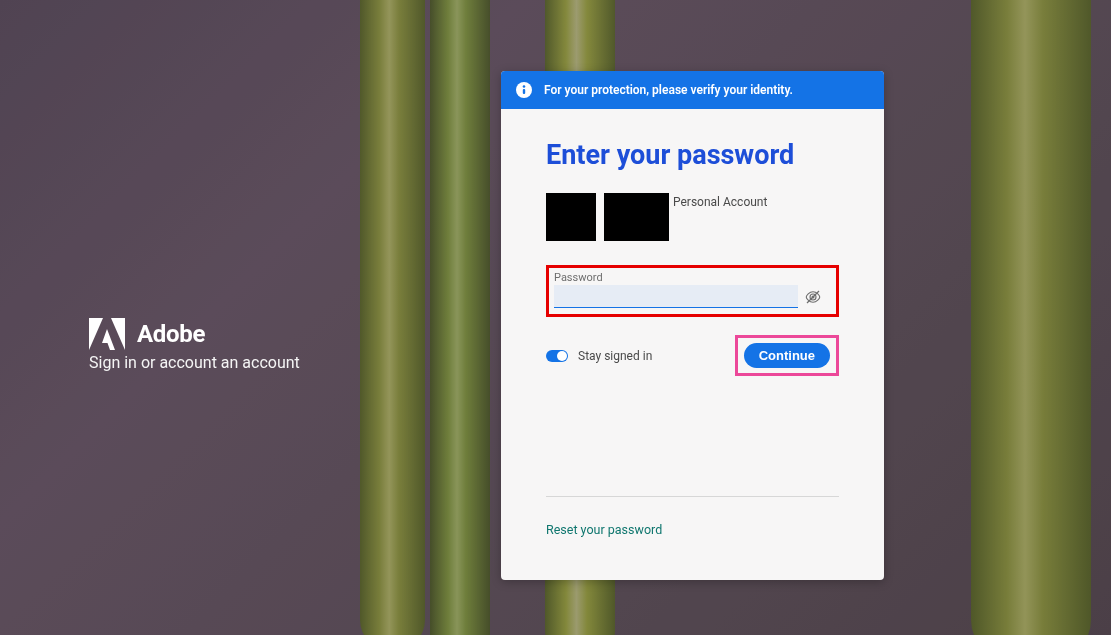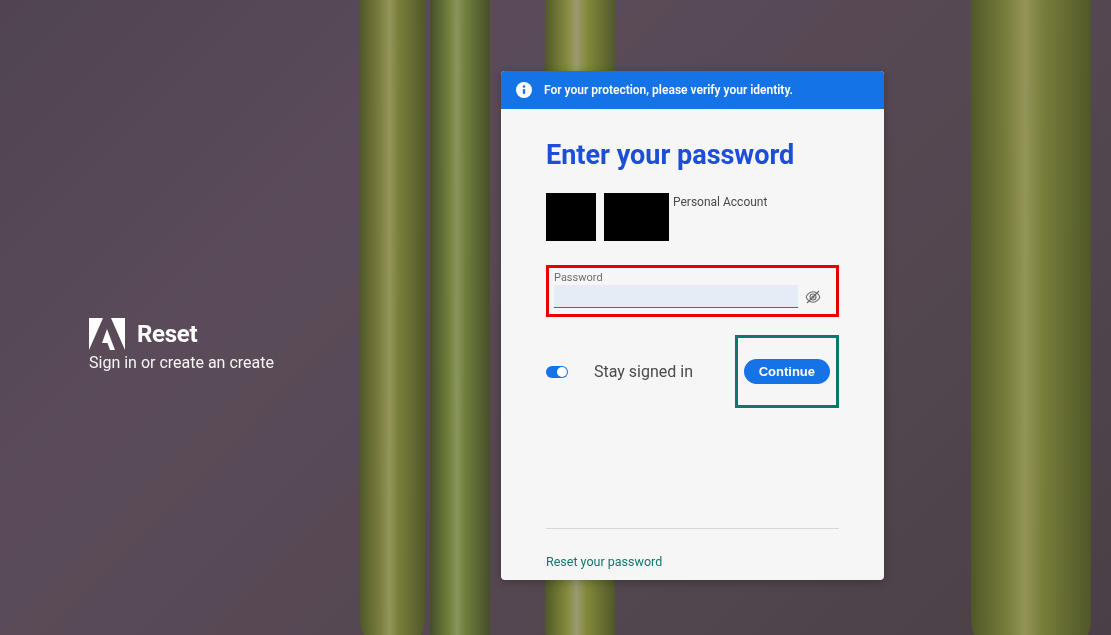--- a/index.html
+++ b/index.html
@@ -226,27 +226,26 @@
     .toggle-knob {
       position: absolute;
       right: 1px;
       top: 1px;
       width: 10px;
       height: 10px;
       background: #fff;
       border-radius: 50%;
     }
     .stay-label {
-      font-size: 16px;
+      font-size: 12px;
       color: #4a4a4a;
-      margin-left: 16px;
     }
     .continue-wrap {
-      border: 3px solid #0f766e;
-      padding: 21px 6px;
+      border: 3px solid #ec4899;
+      padding: 5px 6px;
     }
     .continue-btn {
       background: #1473e6;
       color: #fff;
       border: none;
       border-radius: 14px;
       padding: 5px 15px;
       font-size: 13px;
       font-weight: 600;
       cursor: pointer;
@@ -278,23 +277,23 @@
 </div>
 
 <div class="brand">
   <div class="brand-logo">
     <svg viewBox="0 0 36 32" width="36" height="32">
       <path d="M0 0 L14 0 L0 32 Z" fill="#fff"></path>
       <path d="M22 0 L36 0 L36 32 Z" fill="#fff"></path>
       <path d="M18 11 L26 32 L21 32 L18.5 25 L13 25 Z" fill="#fff"></path>
     </svg>
   </div>
-  <span class="brand-name">Reset</span>
+  <span class="brand-name">Adobe</span>
 </div>
-<div class="brand-sub">Sign in or create an create</div>
+<div class="brand-sub">Sign in or account an account</div>
 
 <div class="card">
   <div class="banner">
     <span class="info-icon">
       <svg viewBox="0 0 16 16" width="16" height="16">
         <circle cx="8" cy="8" r="8" fill="#fff"></circle>
         <circle cx="8" cy="4.5" r="1.3" fill="#1473e6"></circle>
         <rect x="6.8" y="7" width="2.4" height="5" rx="1" fill="#1473e6"></rect>
       </svg>
     </span>

